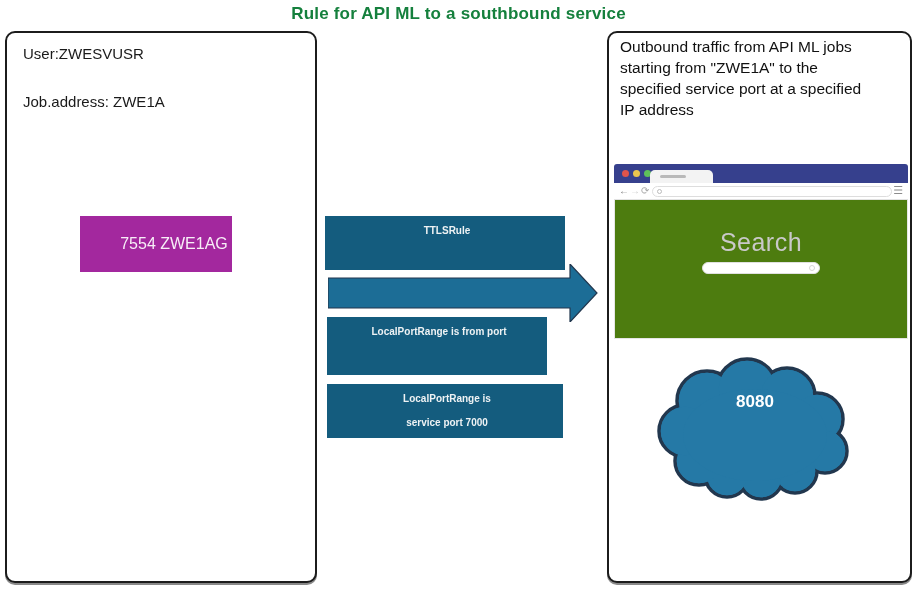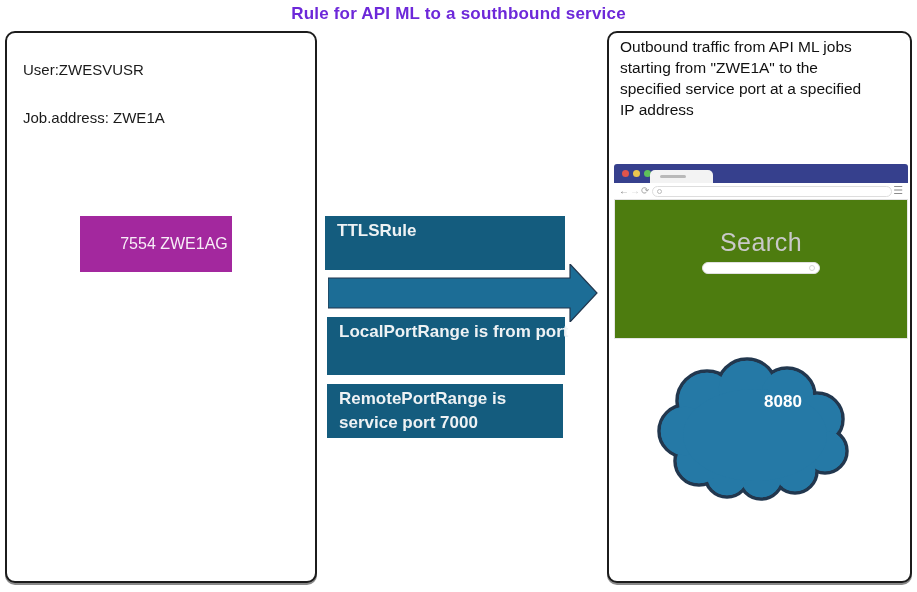--- a/index.html
+++ b/index.html
@@ -4,35 +4,35 @@
 <style>
   :root{
     --teal:#145c7e; --arrow:#1c6d96; --magenta:#a3289e;
     --cloud:#2579a6; --cloud-stroke:#22374e; --navy:#36408d;
     --traffic-red:#e0544b; --traffic-yellow:#eac54e; --traffic-green:#5fc05a;
   }
   *{margin:0;padding:0;box-sizing:border-box;}
   body{background:#fff;font-family:"Liberation Sans",sans-serif;}
   .canvas{position:relative;width:917px;height:592px;background:#fff;overflow:hidden;}
   .title{position:absolute;top:4px;left:0;width:100%;text-align:center;
-         font-size:17px;font-weight:bold;color:#6d28d9;letter-spacing:.2px;}
+         font-size:17px;font-weight:bold;color:#15803d;letter-spacing:.2px;}
   .panel{position:absolute;background:#fff;border:2px solid #1c1c1c;border-radius:10px;
          box-shadow:0 2px 0 rgba(40,40,40,.55);}
   .left-box{left:5px;top:31px;width:312px;height:552px;}
   .right-box{left:607px;top:31px;width:305px;height:552px;}
-  .lb-text{position:absolute;font-size:15px;color:#1a1a1a;margin-top:16px;}
+  .lb-text{position:absolute;font-size:15px;color:#1a1a1a;}
   .lb-user{left:16px;top:12px;}
   .lb-job{left:16px;top:60px;}
   .magenta-box{position:absolute;left:73px;top:183px;width:152px;height:56px;
     background:var(--magenta);color:#f7eef7;font-size:16px;
     display:flex;align-items:center;justify-content:center;padding-left:36px;}
   .rule-box{position:absolute;background:var(--teal);color:#eef2f4;
-    font-size:17px;font-weight:600;line-height:24px;padding:3px 8px 0 12px;}
+    font-size:10px;font-weight:600;line-height:24px;padding:3px 8px 0 12px;text-align:center;}
   .rule-1{left:325px;top:216px;width:240px;height:54px;}
-  .rule-2{left:327px;top:317px;width:238px;height:58px;}
+  .rule-2{left:327px;top:317px;width:220px;height:58px;}
   .rule-3{left:327px;top:384px;width:236px;height:54px;}
   .rule-line{display:block;white-space:nowrap;}
   .rule-line.strong{font-weight:700;}
   .arrow-svg{position:absolute;left:328px;top:264px;}
   .desc{position:absolute;left:11px;top:4px;width:244px;
     font-size:15.5px;line-height:1.35;color:#111;}
   
   .browser{position:absolute;left:5px;top:131px;width:294px;height:175px;}
   .b-titlebar{position:relative;height:19px;background:var(--navy);
     border-radius:3px 3px 0 0;}
@@ -59,21 +59,21 @@
     border:1px solid #e6e6e6;border-top:none;}
   .search-label{position:absolute;top:28px;width:100%;text-align:center;
     font-size:25px;color:#c9c9c9;letter-spacing:.5px;}
   .search-pill{position:absolute;left:50%;top:62px;margin-left:-59px;width:118px;height:12px;
     background:#fff;border:1px solid #e0e0e0;border-radius:7px;}
   .pill-search-ic{position:absolute;right:4px;top:2px;width:6px;height:6px;
     border:1px solid #d5d5d5;border-radius:50%;}
   
   .cloud-wrap{position:absolute;left:46px;top:318px;width:200px;height:152px;}
   .cloud-text{position:absolute;left:0;top:40px;width:100%;text-align:center;
-    color:#fff;font-weight:700;font-size:16px;line-height:21px;margin-left:28px;}
+    color:#fff;font-weight:700;font-size:16px;line-height:21px;}
   .cloud-line1{font-size:17px;}
 </style>
 </head>
 <body>
 
 <div class="canvas">
 
   <div class="title">Rule for API ML to a southbound service</div>
 
   <div class="panel left-box">
@@ -90,21 +90,21 @@
 
   <svg class="arrow-svg" width="270" height="58" viewBox="0 0 270 58">
     <polygon points="0,14 242,14 242,0 269,29 242,58 242,44 0,44" fill="var(--arrow)" stroke="var(--cloud-stroke)" stroke-width="1.2"></polygon>
   </svg>
 
   <div class="rule-box rule-2">
     <span class="rule-line">LocalPortRange is from port</span>
   </div>
 
   <div class="rule-box rule-3">
-    <span class="rule-line">RemotePortRange is</span>
+    <span class="rule-line">LocalPortRange is</span>
     <span class="rule-line strong">service port 7000</span>
   </div>
 
   <div class="panel right-box">
     <div class="desc">Outbound traffic from API ML jobs starting from "ZWE1A" to the specified service port at a specified IP address</div>
 
     <div class="browser">
       <div class="b-titlebar">
         <span class="dot dot-red"></span>
         <span class="dot dot-yellow"></span>

